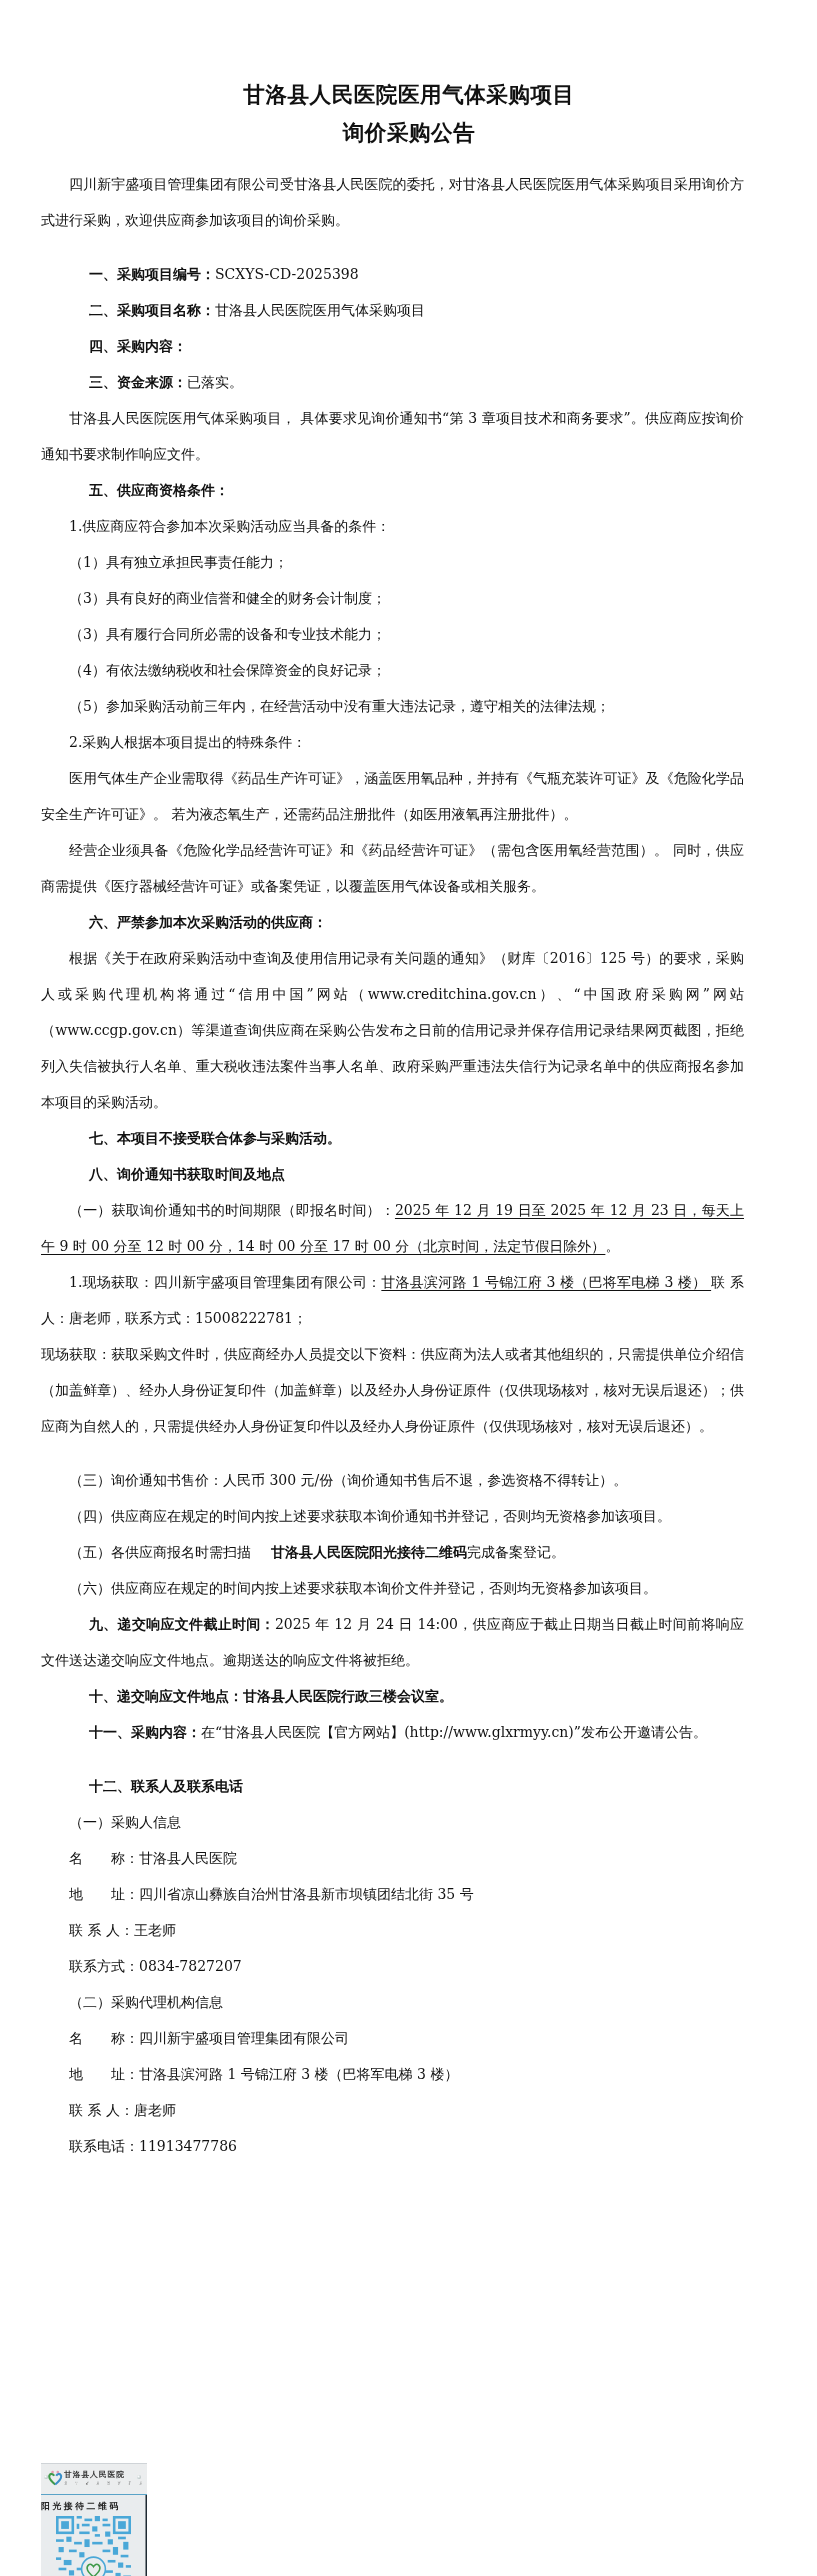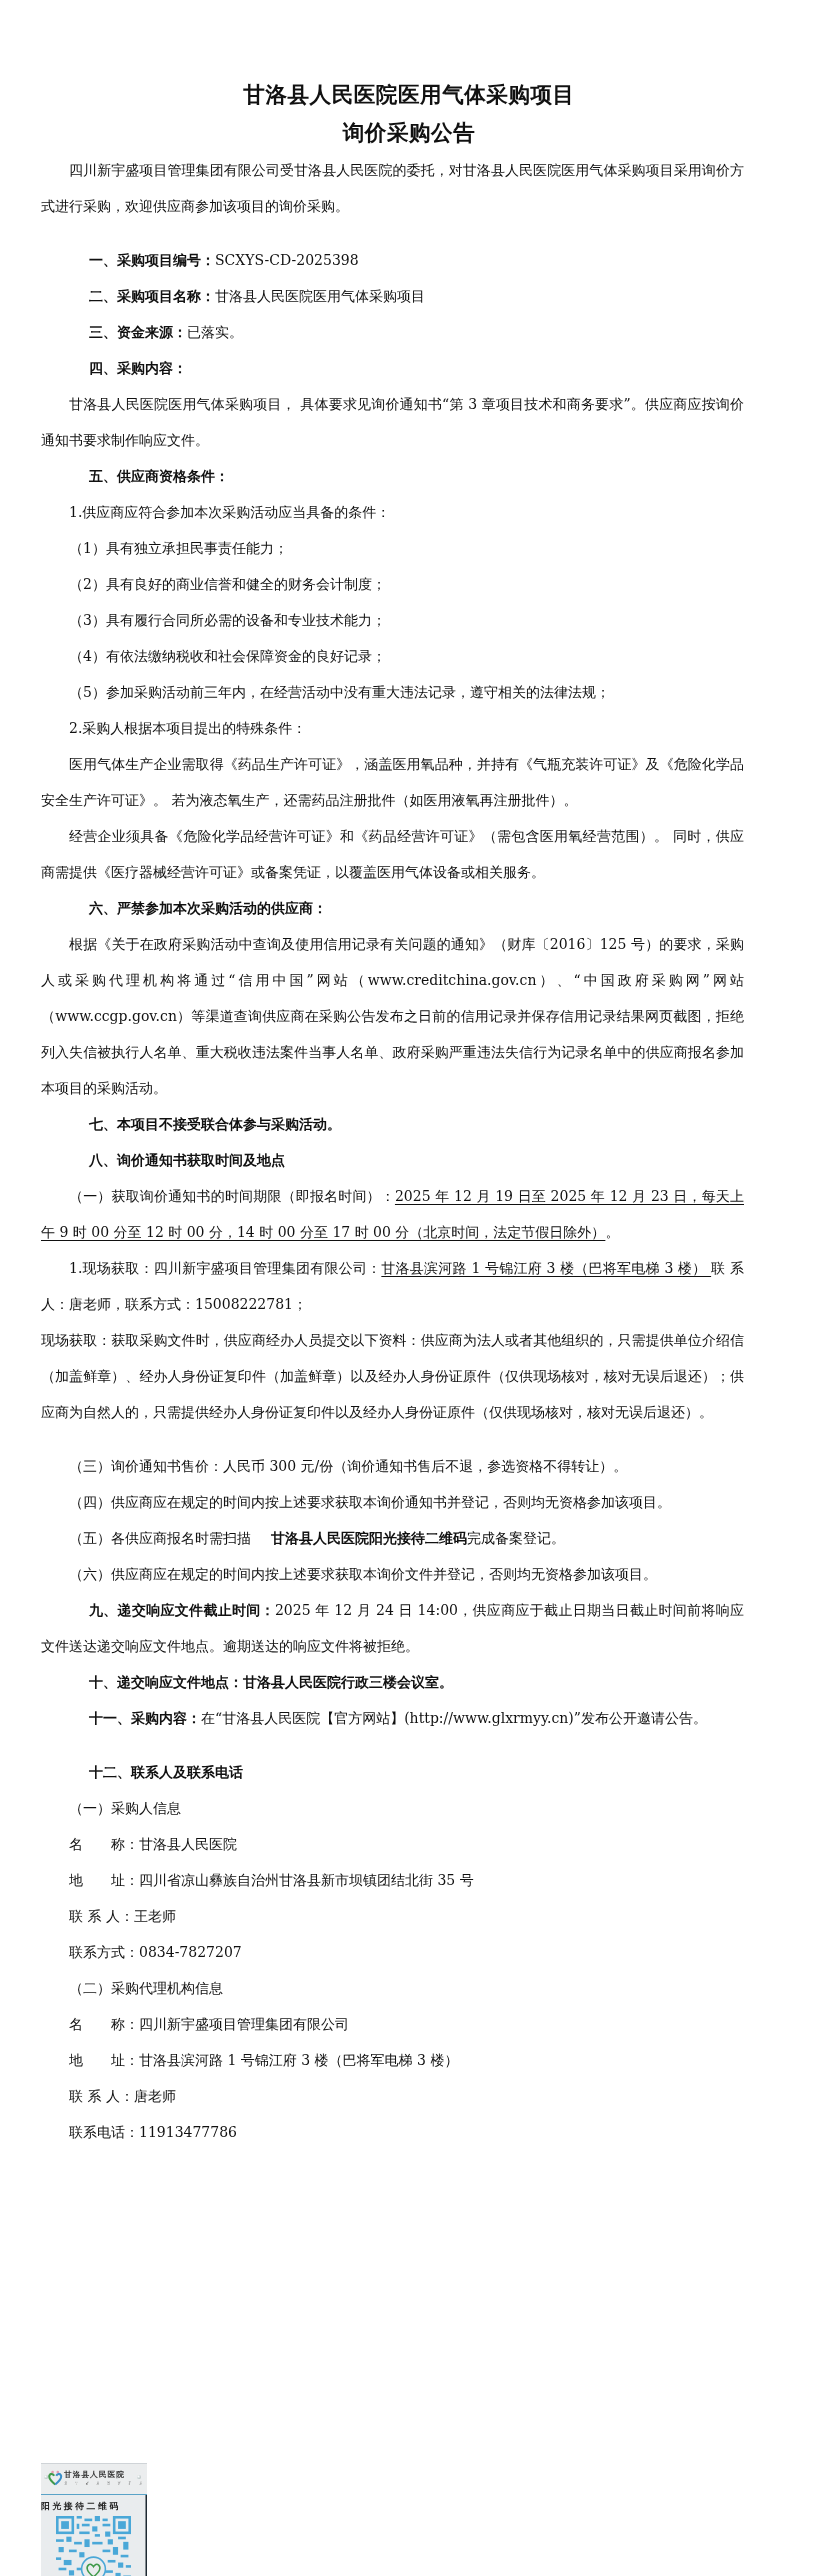--- a/index.html
+++ b/index.html
@@ -1,19 +1,19 @@
 <!DOCTYPE html>
 <html style="font-size:8.2px"><head>
 <meta charset="utf-8">
 <style>
   html, body { margin: 0; padding: 0; background: #ffffff; }
   body { width: 818px; min-height: 2900px; position: relative; font-family: "DejaVu Serif", "Liberation Serif", serif; color: #111; }
   .page { position: absolute; left: 0; top: 0; width: 818px; height: 2900px; }
   .title { position: absolute; left: 0; width: 818px; text-align: center; font-size: 21.6px; font-weight: bold; letter-spacing: 0.5px; line-height: 26px; }
-  .doc { position: absolute; left: 41px; top: 152px; width: 703px; font-size: 14px; line-height: 36px; }
+  .doc { position: absolute; left: 41px; top: 166px; width: 703px; font-size: 14px; line-height: 36px; }
   .p { margin: 0; text-indent: 2em; text-align: justify; }
   .p.noindent { text-indent: 0; }
   .b { font-weight: bold; margin-left: 20px; }
   .u { text-decoration: underline; text-underline-offset: 3.1px; text-decoration-thickness: 1px; }
   .gap { height: 18px; }
 
   
   .sign { position: absolute; left: 41px; top: 2463px; width: 106px; height: 219px; overflow: hidden; background: #e9ecee; border-top: 1.5px solid #cfd4d7; box-shadow: inset -1.5px 0 0 #1f2a33; }
   .sign-head { position: absolute; left: 0; top: 0; width: 100%; height: 30px; background: #ebedee; border-bottom: 1px solid #5aa3c8; }
   .logo-mark { position: absolute; left: 7.2px; top: 6.2px; width: 14.4px; height: 15.5px; }
@@ -35,30 +35,30 @@
 
     <p class="p">四川新宇盛项目管理集团有限公司受甘洛县人民医院的委托，对甘洛县人民医院医用气体采购项目采用询价方式进行采购，欢迎供应商参加该项目的询价采购。</p>
 
     <div class="gap"></div>
     <p class="p">
       <span class="b">一、采购项目编号：</span><span>SCXYS-CD-2025398</span>
     </p>
     <p class="p">
       <span class="b">二、采购项目名称：</span><span>甘洛县人民医院医用气体采购项目</span>
     </p>
+    <p class="p b">四、采购内容：</p>
     <p class="p">
       <span class="b">三、资金来源：</span><span>已落实。</span>
     </p>
-    <p class="p b">四、采购内容：</p>
     <p class="p">甘洛县人民医院医用气体采购项目， 具体要求见询价通知书“第 3 章项目技术和商务要求”。供应商应按询价通知书要求制作响应文件。</p>
 
     <p class="p b">五、供应商资格条件：</p>
     <p class="p">1.供应商应符合参加本次采购活动应当具备的条件：</p>
     <p class="p">（1）具有独立承担民事责任能力；</p>
-    <p class="p">（2）具有良好的商业信誉和健全的财务会计制度；</p>
+    <p class="p">（3）具有良好的商业信誉和健全的财务会计制度；</p>
     <p class="p">（3）具有履行合同所必需的设备和专业技术能力；</p>
     <p class="p">（4）有依法缴纳税收和社会保障资金的良好记录；</p>
     <p class="p">（5）参加采购活动前三年内，在经营活动中没有重大违法记录，遵守相关的法律法规；</p>
     <p class="p">2.采购人根据本项目提出的特殊条件：</p>
     <p class="p">医用气体生产企业需取得《药品生产许可证》，涵盖医用氧品种，并持有《气瓶充装许可证》及《危险化学品安全生产许可证》。 若为液态氧生产，还需药品注册批件（如医用液氧再注册批件）。</p>
     <p class="p">经营企业须具备《危险化学品经营许可证》和《药品经营许可证》（需包含医用氧经营范围）。 同时，供应商需提供《医疗器械经营许可证》或备案凭证，以覆盖医用气体设备或相关服务。</p>
 
     <p class="p b">六、严禁参加本次采购活动的供应商：</p>
     <p class="p">根据《关于在政府采购活动中查询及使用信用记录有关问题的通知》（财库〔2016〕125 号）的要求，采购人或采购代理机构将通过“信用中国”网站（www.creditchina.gov.cn）、“中国政府采购网”网站（www.ccgp.gov.cn）等渠道查询供应商在采购公告发布之日前的信用记录并保存信用记录结果网页截图，拒绝列入失信被执行人名单、重大税收违法案件当事人名单、政府采购严重违法失信行为记录名单中的供应商报名参加本项目的采购活动。</p>
 

